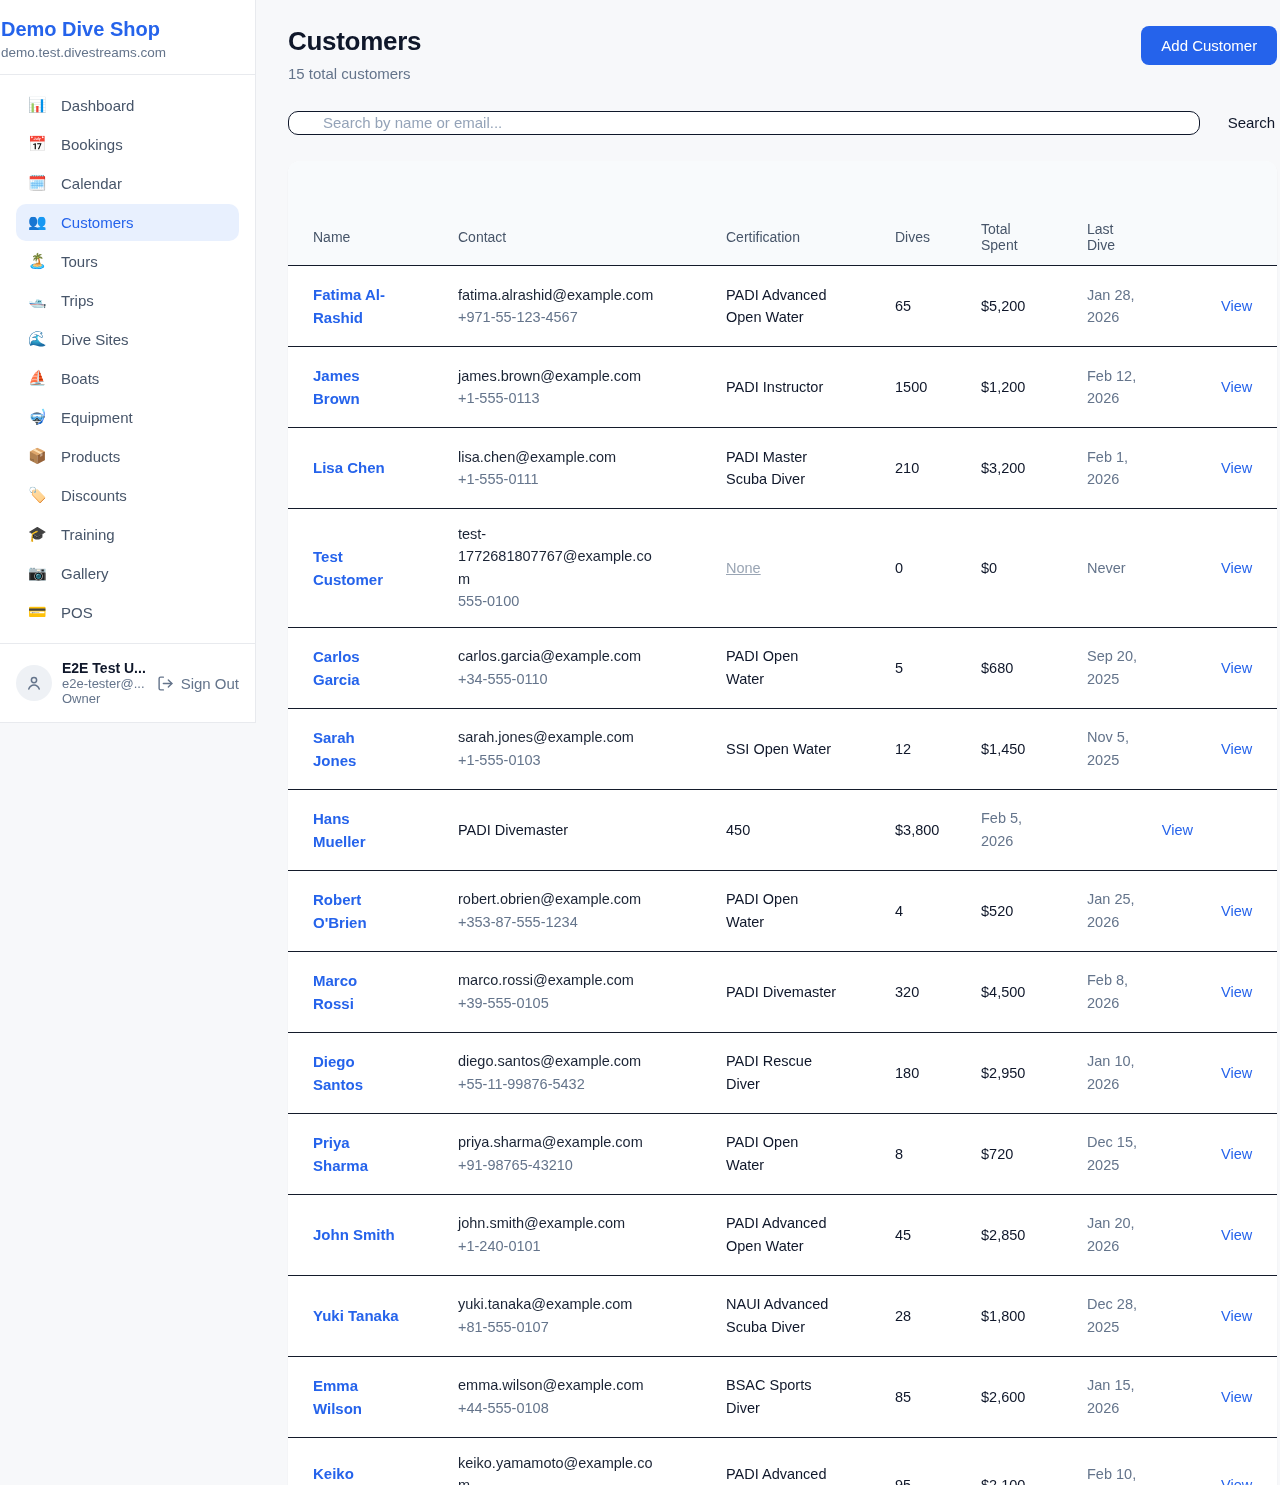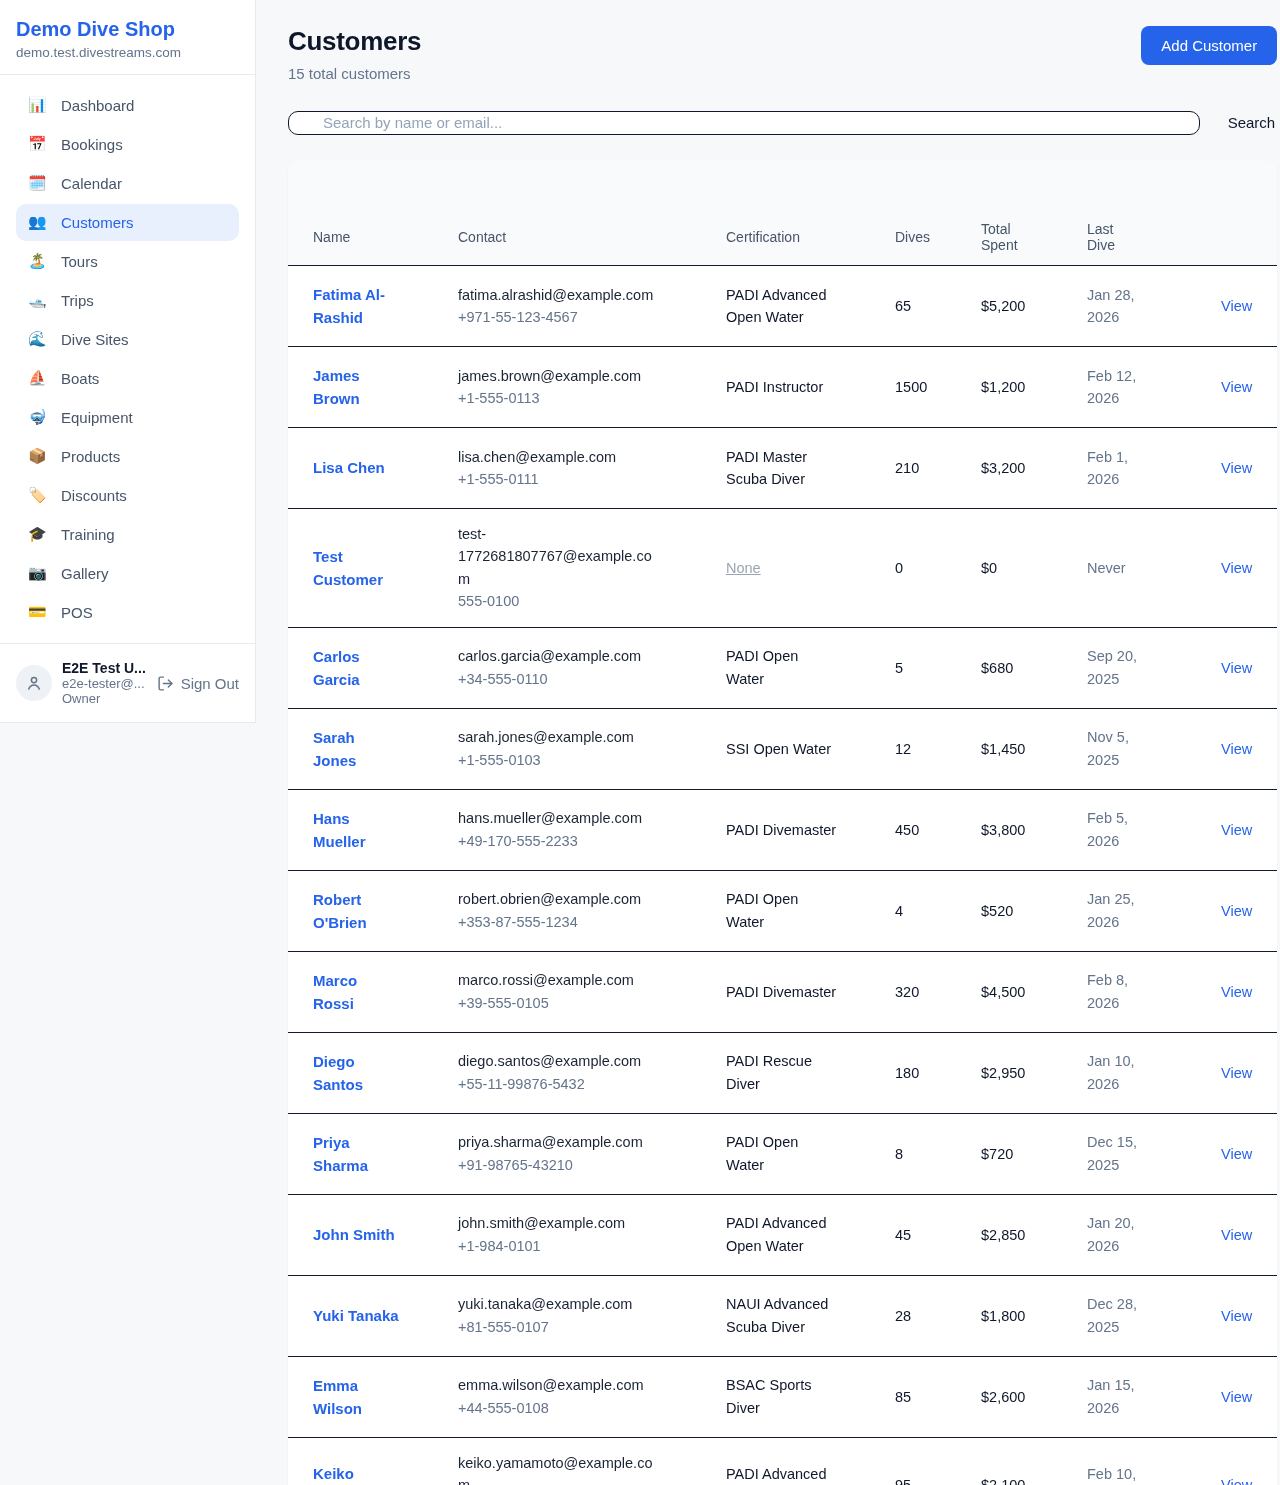--- a/index.html
+++ b/index.html
@@ -12,21 +12,21 @@
   }
   .app { display: flex; align-items: flex-start; }
 
   
   .sidebar {
     width: 256px; flex: 0 0 256px;
     background: #ffffff;
     border-right: 1px solid #e8eaee;
     border-bottom: 1px solid #e8eaee;
   }
-  .sidebar-header { padding: 18px 16px 14px 16px; border-bottom: 1px solid #e8eaee; }
+  .sidebar-header { padding: 18px 16px 14px 1px; border-bottom: 1px solid #e8eaee; }
   .shop-name { color: #2563eb; font-size: 20px; font-weight: 700; cursor: pointer; }
   .shop-domain { color: #64748b; font-size: 13.5px; margin-top: 4px; }
   .nav { padding: 12px 16px 10px 16px; }
   .nav-item {
     display: flex; align-items: center; gap: 13px;
     padding: 10px 12px; margin-bottom: 2px;
     border-radius: 10px; cursor: pointer;
     color: #475569; font-size: 15px;
   }
   .nav-item.active { background: #e8f0fe; color: #2563eb; font-weight: 500; }
@@ -270,21 +270,20 @@
             <div class="td name-cell"><a class="name-link">Sarah Jones</a></div>
             <div class="td contact-cell"><span class="email">sarah.jones@example.com</span><div class="phone">+1-555-0103</div></div>
             <div class="td cert-cell"><span class="cert">SSI Open Water</span></div>
             <div class="td num">12</div>
             <div class="td num">$1,450</div>
             <div class="td last-cell"><span class="last-dive">Nov 5, 2025</span></div>
             <div class="td view-cell"><a class="view-link">View</a></div>
           </div>
           <div class="trow row">
             <div class="td name-cell"><a class="name-link">Hans Mueller</a></div>
-            <div class="td contact-cell"><span class="email">hans.mueller@example.com</span><div class="phone">+49-170-555-2233</div></div>
             <div class="td cert-cell"><span class="cert">PADI Divemaster</span></div>
             <div class="td num">450</div>
             <div class="td num">$3,800</div>
             <div class="td last-cell"><span class="last-dive">Feb 5, 2026</span></div>
             <div class="td view-cell"><a class="view-link">View</a></div>
           </div>
           <div class="trow row">
             <div class="td name-cell"><a class="name-link">Robert O'Brien</a></div>
             <div class="td contact-cell"><span class="email">robert.obrien@example.com</span><div class="phone">+353-87-555-1234</div></div>
             <div class="td cert-cell"><span class="cert">PADI Open Water</span></div>
@@ -315,21 +314,21 @@
             <div class="td name-cell"><a class="name-link">Priya Sharma</a></div>
             <div class="td contact-cell"><span class="email">priya.sharma@example.com</span><div class="phone">+91-98765-43210</div></div>
             <div class="td cert-cell"><span class="cert">PADI Open Water</span></div>
             <div class="td num">8</div>
             <div class="td num">$720</div>
             <div class="td last-cell"><span class="last-dive">Dec 15, 2025</span></div>
             <div class="td view-cell"><a class="view-link">View</a></div>
           </div>
           <div class="trow row">
             <div class="td name-cell"><a class="name-link">John Smith</a></div>
-            <div class="td contact-cell"><span class="email">john.smith@example.com</span><div class="phone">+1-984-0101</div></div>
+            <div class="td contact-cell"><span class="email">john.smith@example.com</span><div class="phone">+1-240-0101</div></div>
             <div class="td cert-cell"><span class="cert">PADI Advanced Open Water</span></div>
             <div class="td num">45</div>
             <div class="td num">$2,850</div>
             <div class="td last-cell"><span class="last-dive">Jan 20, 2026</span></div>
             <div class="td view-cell"><a class="view-link">View</a></div>
           </div>
           <div class="trow row">
             <div class="td name-cell"><a class="name-link">Yuki Tanaka</a></div>
             <div class="td contact-cell"><span class="email">yuki.tanaka@example.com</span><div class="phone">+81-555-0107</div></div>
             <div class="td cert-cell"><span class="cert">NAUI Advanced Scuba Diver</span></div>

